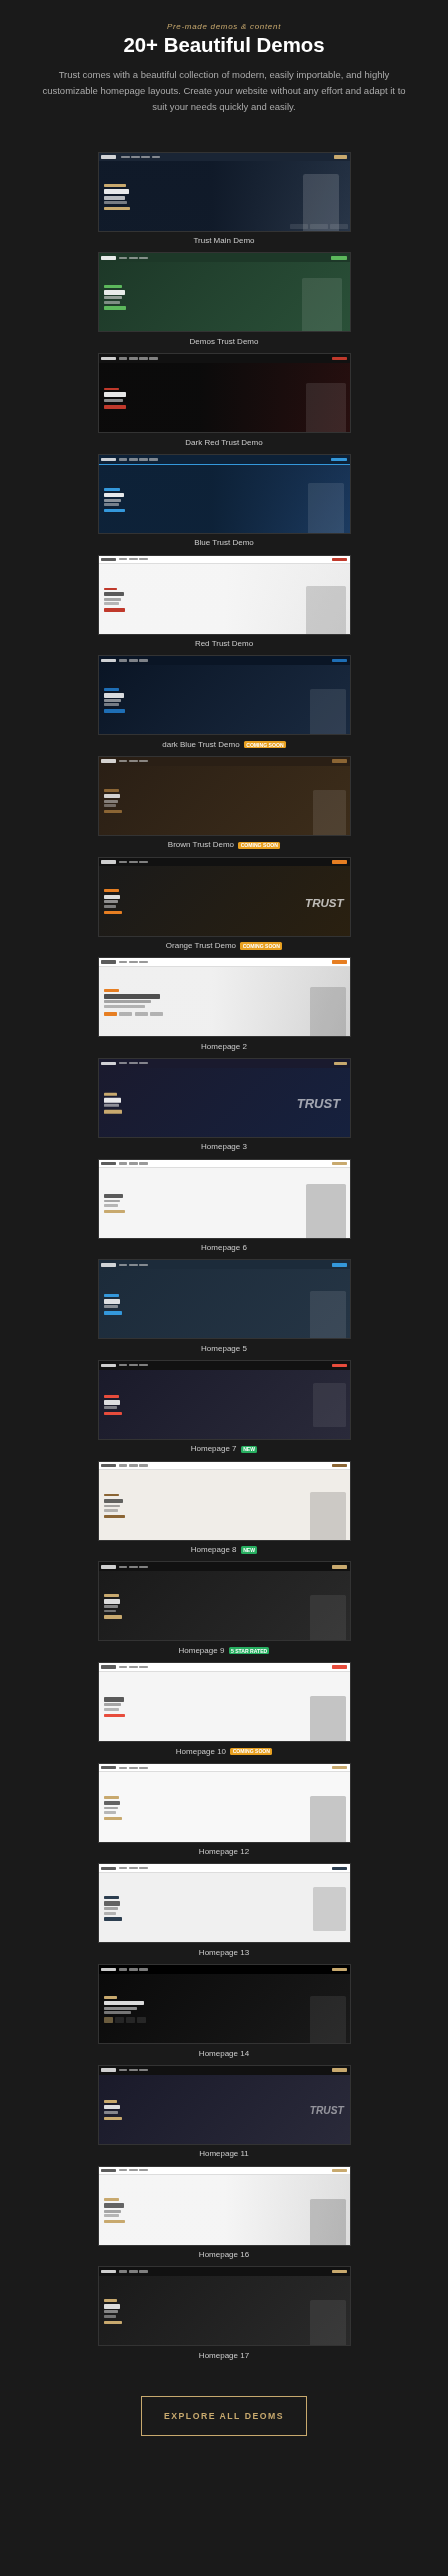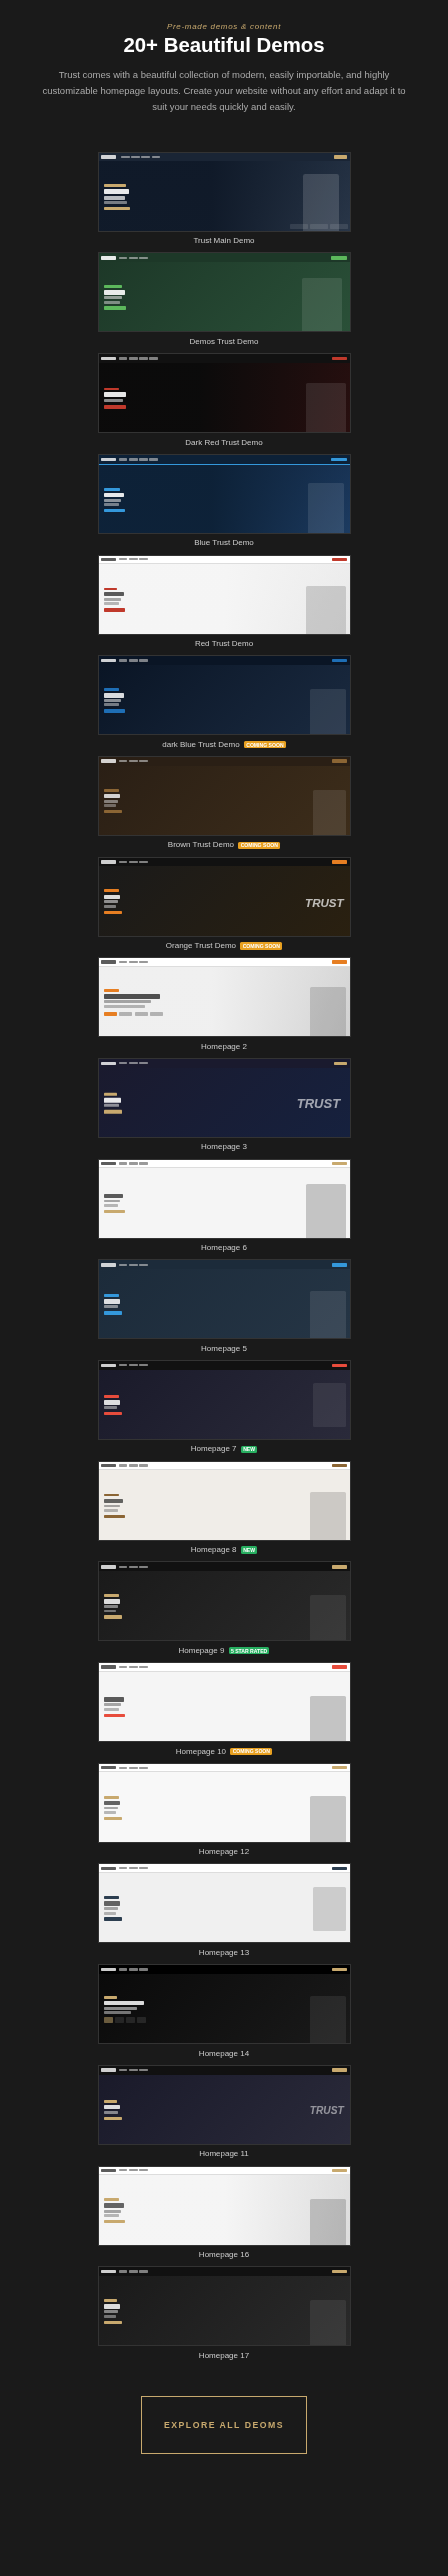--- a/index.html
+++ b/index.html
@@ -145,21 +145,21 @@
       vertical-align: middle;
       font-weight: bold;
     }
 
     .explore-btn {
       display: block;
       margin: 22px auto 14.5px auto;
       background: transparent;
       border: 1.5px solid #c8a96e;
       color: #c8a96e;
-      padding: 23px 22px;
+      padding: 14px 22px;
       font-size: 8.7px;
       letter-spacing: 1.5px;
       text-transform: uppercase;
       cursor: pointer;
       font-weight: bold;
     }
 
     
     .demo-trust-main {
       background: linear-gradient(to bottom, #1a2535 0%, #2a3545 100%);

